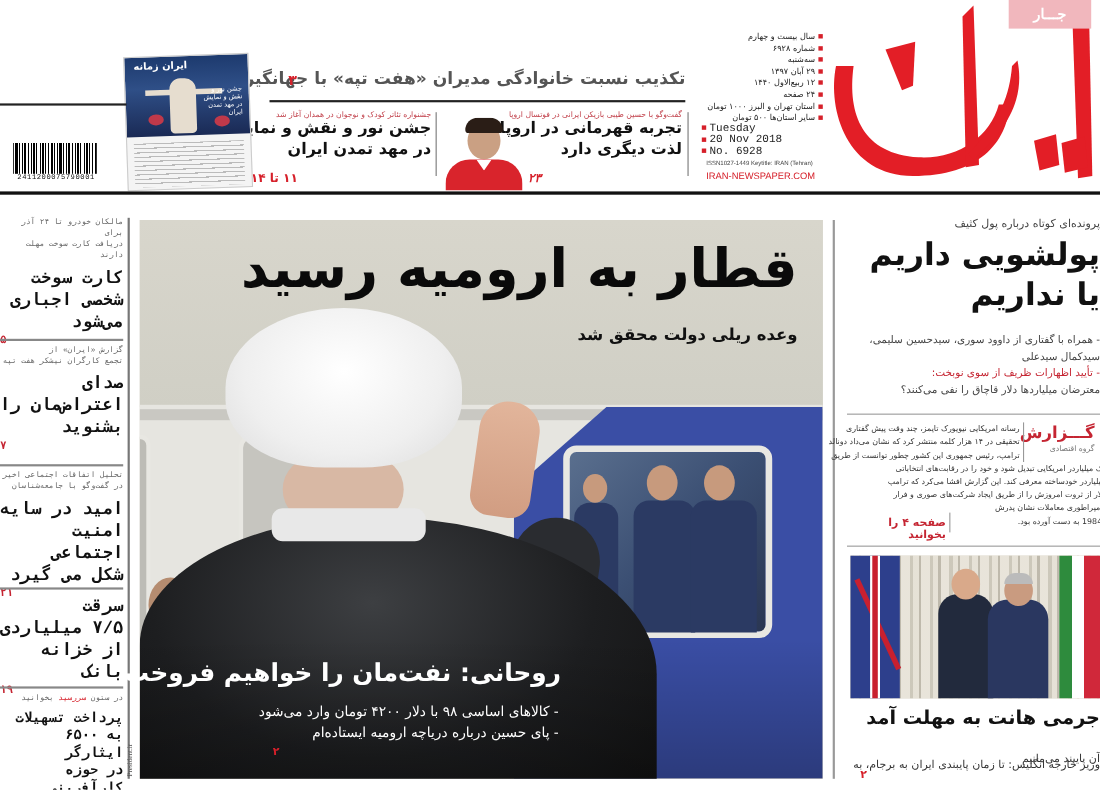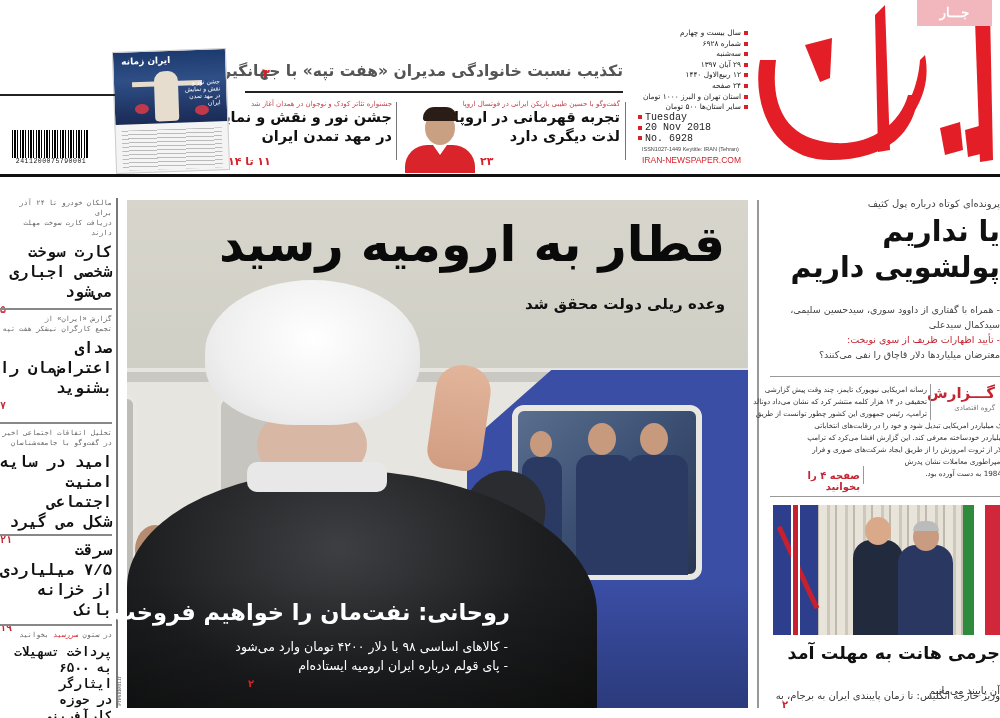--- a/index.html
+++ b/index.html
@@ -170,21 +170,21 @@
 
   <div class="top-headline">تکذیب نسبت خانوادگی مدیران «هفت تپه» با جهانگیری</div>
   <div class="top-headline-num">۳</div>
   <div class="top-rule"></div>
 
   <div class="teaser" style="left:480px; top:100px; width:140px;">
     <div class="kicker">گفت‌وگو با حسین طیبی بازیکن ایرانی در فوتسال اروپا</div>
     <div class="title">تجربه قهرمانی در اروپا</div>
     <div class="title">لذت دیگری دارد</div>
   </div>
-  <div class="teaser" style="left:480px; top:155px; width:30px;">
+  <div class="teaser" style="left:480px; top:155px; width:30px;font-style:italic;">
     <div class="page" style="text-align:left; direction:ltr;">۲۳</div>
   </div>
   <div class="vdiv" style="left:625px; top:102px; height:58px;"></div>
 
   <div class="player-photo">
     <div style="position:absolute; left:20px; top:4px; width:30px; height:34px; border-radius:50%; background:#caa083;"></div>
     <div style="position:absolute; left:18px; top:0; width:34px; height:14px; border-radius:16px 16px 4px 4px; background:#2a1d16;"></div>
     <div style="position:absolute; left:0; top:38px; width:70px; height:30px; border-radius:22px 22px 0 0; background:#d9242c;"></div>
     <div style="position:absolute; left:28px; top:38px; width:14px; height:10px; background:#fff; clip-path: polygon(0 0,100% 0,50% 100%);"></div>
   </div>
@@ -307,40 +307,40 @@
   <div class="collar"></div>
   <div class="turban"></div>
   <div class="overlay"></div>
 </div>
 
 <div class="main-headline">قطار به ارومیه رسید</div>
 <div class="main-subhead">وعده ریلی دولت محقق شد</div>
 
 <div class="quote-headline">روحانی: نفت‌مان را خواهیم فروخت</div>
 <div class="quote-bullet" style="left:168px; top:638px;">- کالاهای اساسی ۹۸ با دلار ۴۲۰۰ تومان وارد می‌شود</div>
-<div class="quote-bullet" style="left:168px; top:657px;">- پای قولم درباره ایران ارومیه ایستاده‌ام</div>
+<div class="quote-bullet" style="left:168px; top:657px;">- پای حسین درباره دریاچه ارومیه ایستاده‌ام</div>
 <div class="quote-page">۲</div>
 
 <div class="col-divider-r"></div>
 
 <div class="r-kicker">پرونده‌ای کوتاه درباره پول کثیف</div>
 <div class="r-title">
+  <div>پولشویی داریم</div>
   <div>یا نداریم</div>
-  <div>پولشویی داریم</div>
 </div>
 <div class="r-line" style="top:303px;">- همراه با گفتاری از داوود سوری، سیدحسین سلیمی،</div>
 <div class="r-line" style="top:318px;">سیدکمال سیدعلی</div>
 <div class="r-line red" style="top:333px;">- تأیید اظهارات ظریف از سوی نوبخت:</div>
 <div class="r-line" style="top:348px;">معترضان میلیاردها دلار قاچاق را نفی می‌کنند؟</div>
 <div class="r-rule" style="top:376px;"></div>
 
 <div class="report-label">گـــزارش</div>
 <div class="report-sub">گروه اقتصادی</div>
 <div class="report-vdiv"></div>
-<div class="report-body" style="top:384px;">رسانه امریکایی نیویورک تایمز، چند وقت پیش گزارشی</div>
+<div class="report-body" style="top:384px;">رسانه امریکایی نیویورک تایمز، چند وقت پیش گفتاری</div>
 <div class="report-body" style="top:396px;">تحقیقی در ۱۴ هزار کلمه منتشر کرد که نشان می‌داد دونالد</div>
 <div class="report-body" style="top:408px;">ترامپ، رئیس جمهوری این کشور چطور توانست از طریق</div>
 <div class="report-body wide" style="top:420px;">پولشویی به یک میلیاردر امریکایی تبدیل شود و خود را در رقابت‌های انتخاباتی</div>
 <div class="report-body wide" style="top:432px;">به‌عنوان یک میلیاردر خودساخته معرفی کند. این گزارش افشا می‌کرد که ترامپ</div>
 <div class="report-body wide" style="top:444px;">۴۱۳ میلیون دلار از ثروت امروزش را از طریق ایجاد شرکت‌های صوری و فرار</div>
 <div class="report-body wide" style="top:456px;">مالیاتی برای امپراطوری معاملات نشان پدرش</div>
 <div class="report-body wide" style="top:468px;">در طول دهه 1984 به دست آورده بود.</div>
 <div class="read-more-div"></div>
 <div class="read-more">صفحه ۴ را بخوانید</div>
 <div class="r-rule" style="top:496px;"></div>

